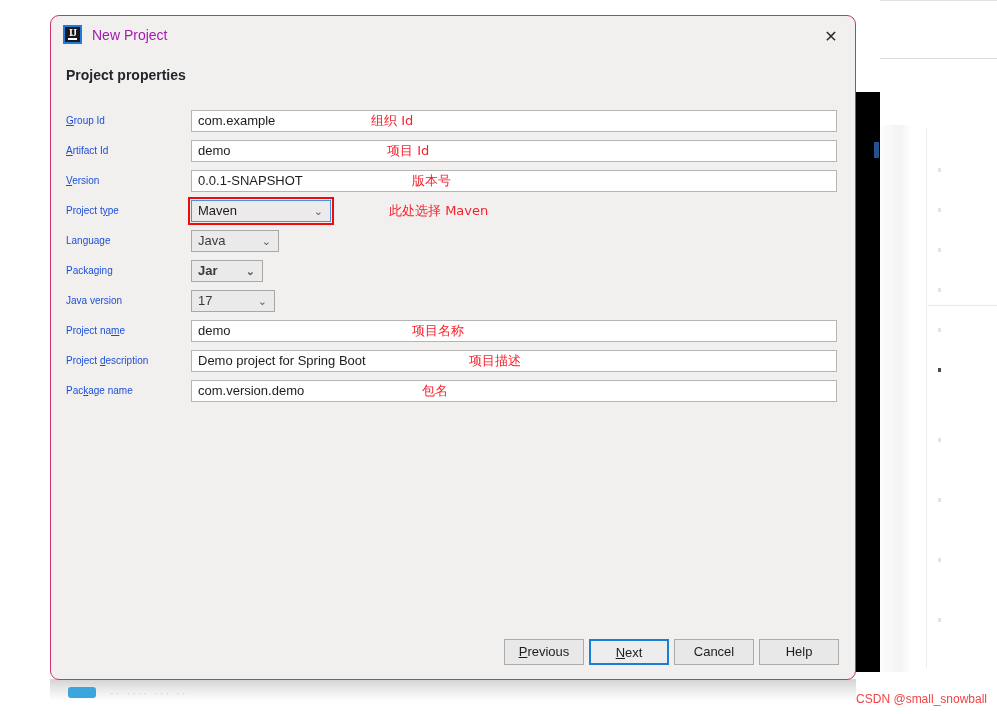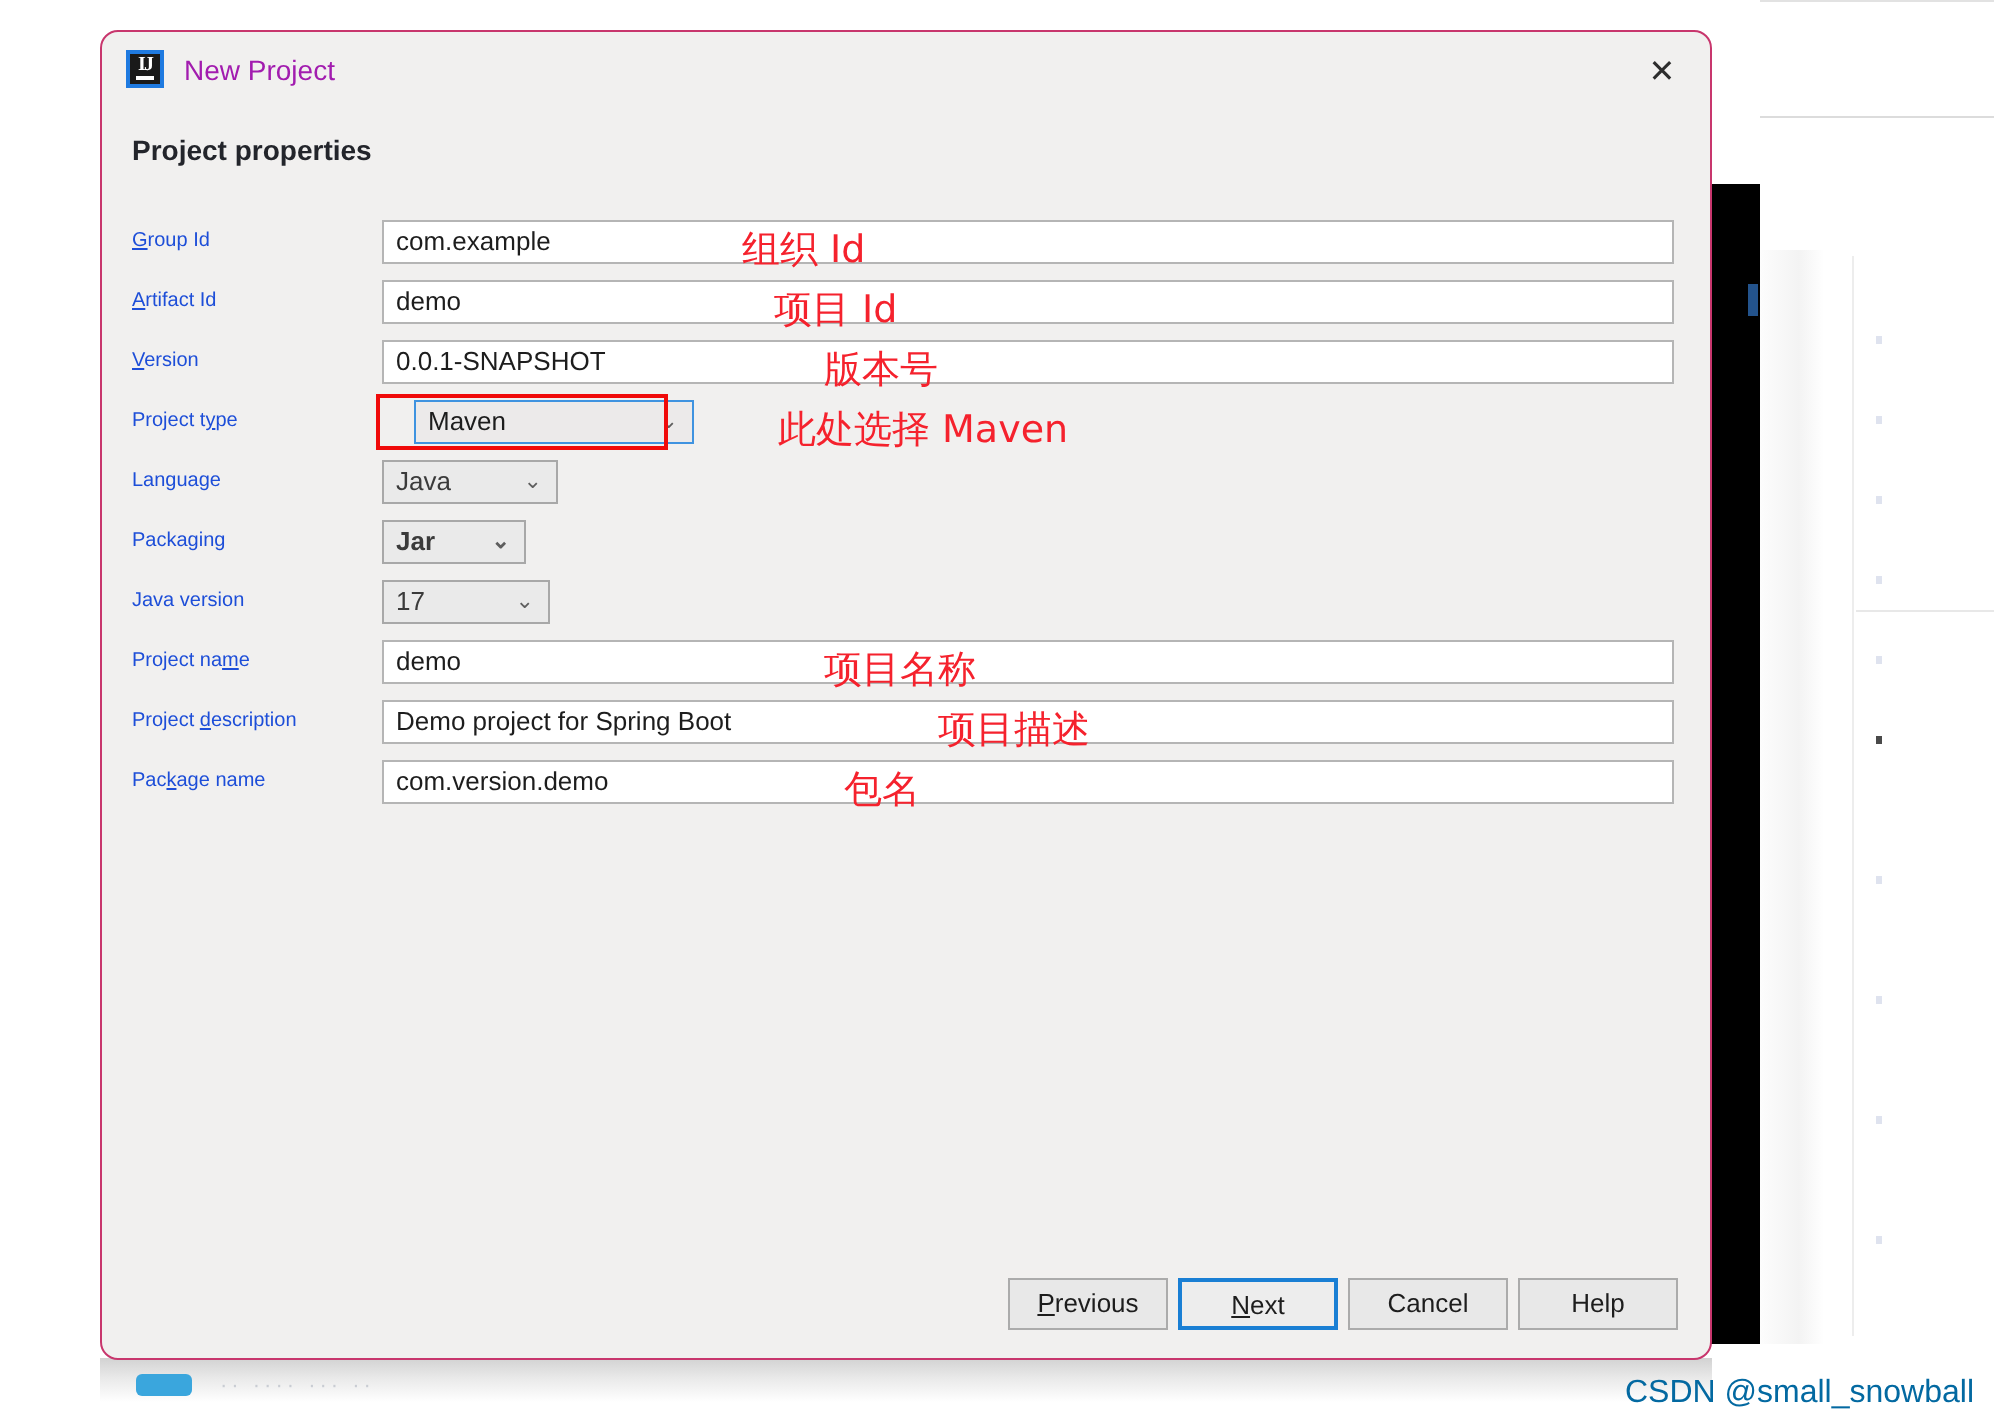--- a/index.html
+++ b/index.html
@@ -283,21 +283,21 @@
 
   .redbox {
     position: absolute;
     border: 2px solid #f00a0a;
     box-sizing: border-box;
     pointer-events: none;
   }
 
   .annot {
     position: absolute;
-    font-size: 19px;
+    font-size: 13px;
     color: #f5222d;
     white-space: nowrap;
     font-family: "DejaVu Sans", "Liberation Sans", sans-serif;
   }
 
   
   .footer {
     position: absolute;
     left: 0;
     bottom: 14px;
@@ -321,22 +321,22 @@
     border: 2px solid #1a7fd4;
     background: #ededed;
   }
   .btn u { text-decoration: underline; }
 
   
   .watermark {
     position: absolute;
     right: 10px;
     bottom: 8px;
-    font-size: 16px;
-    color: #0369a1;
+    font-size: 12px;
+    color: #ef4444;
     white-space: nowrap;
   }
 </style>
 </head>
 <body>
 
 <div id="backdrop">
   <div class="bg-panel-right"></div>
   <div class="bg-divider-h"></div>
   <div class="bg-divider-h2"></div>
@@ -388,21 +388,21 @@
         <div class="field">demo</div>
         <div class="annot" style="left: 336px; top: 3px;">项目 Id</div>
       </div>
       <div class="row">
         <div class="label"><u>V</u>ersion</div>
         <div class="field">0.0.1-SNAPSHOT</div>
         <div class="annot" style="left: 361px; top: 3px;">版本号</div>
       </div>
       <div class="row">
         <div class="label">Project t<u>y</u>pe</div>
-        <div class="combo focused" style="width: 140px; margin-left: 16px;"><span>Maven</span><span class="chev">⌄</span></div>
+        <div class="combo focused" style="width: 140px;"><span>Maven</span><span class="chev">⌄</span></div>
         <div class="redbox" style="left: 137px; top: -2px; width: 146px; height: 28px;"></div>
         <div class="annot" style="left: 338px; top: 3px;">此处选择 Maven</div>
       </div>
       <div class="row">
         <div class="label">Language</div>
         <div class="combo" style="width: 88px;"><span>Java</span><span class="chev">⌄</span></div>
       </div>
       <div class="row">
         <div class="label">Packaging</div>
         <div class="combo" style="width: 72px; font-weight: bold;"><span>Jar</span><span class="chev">⌄</span></div>

